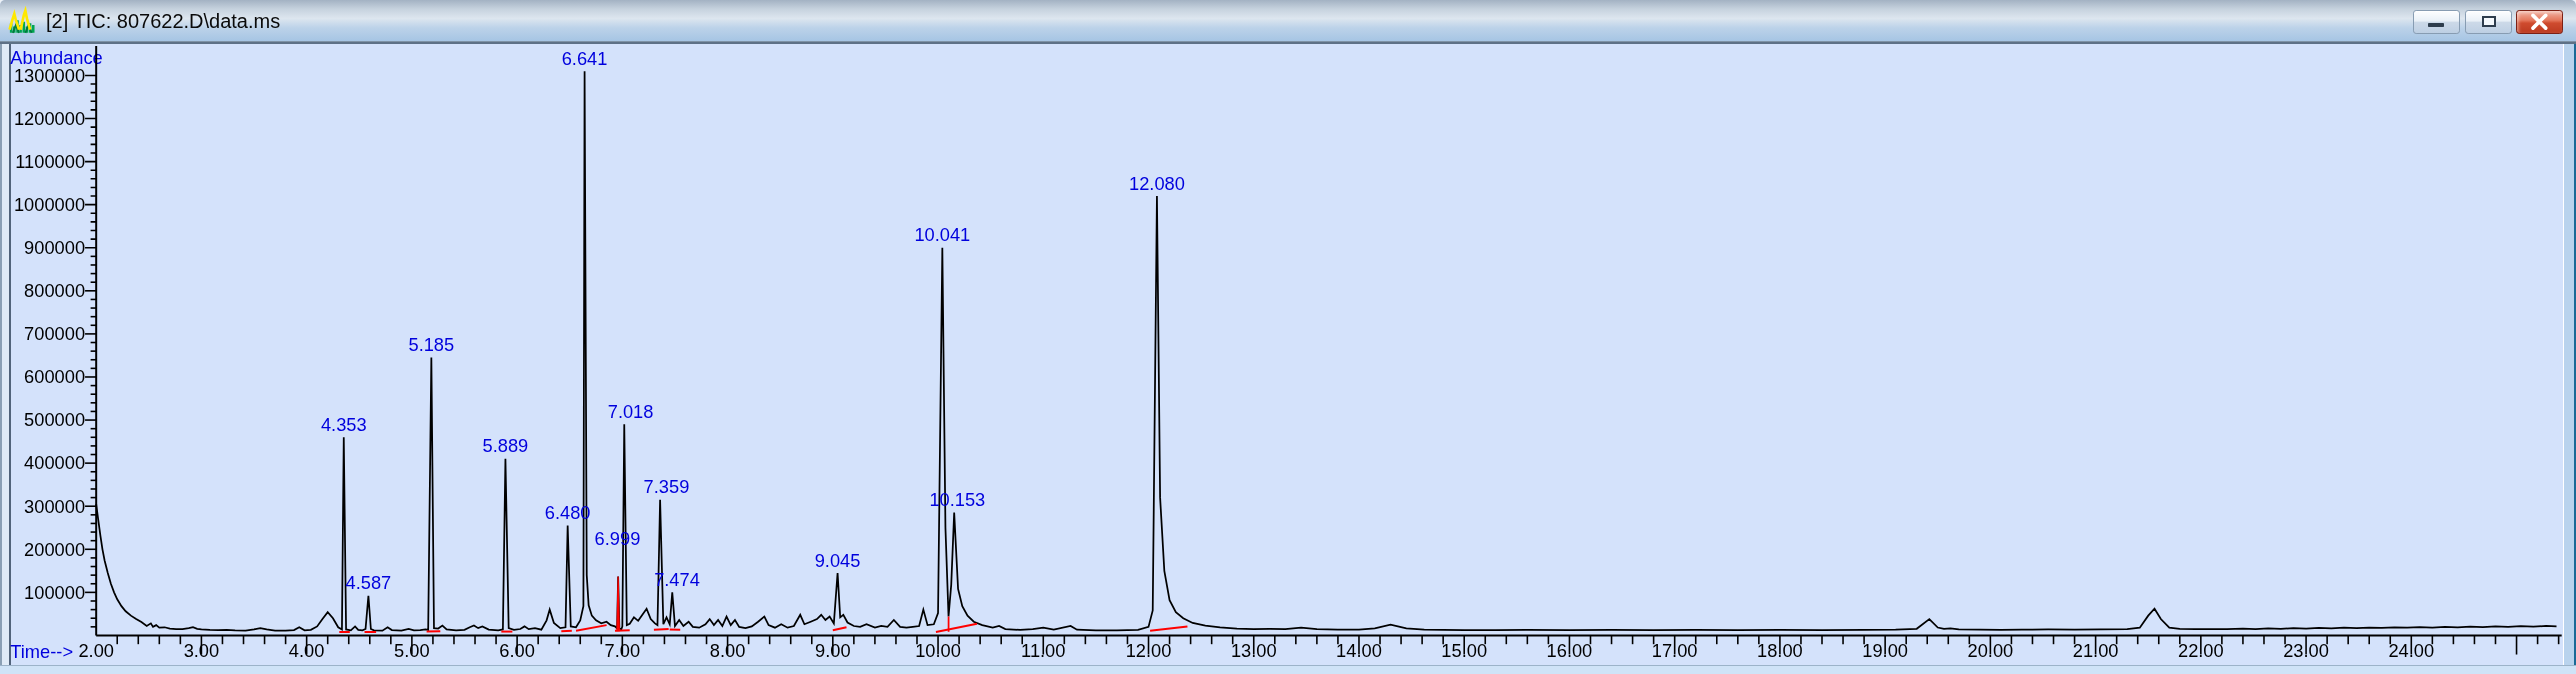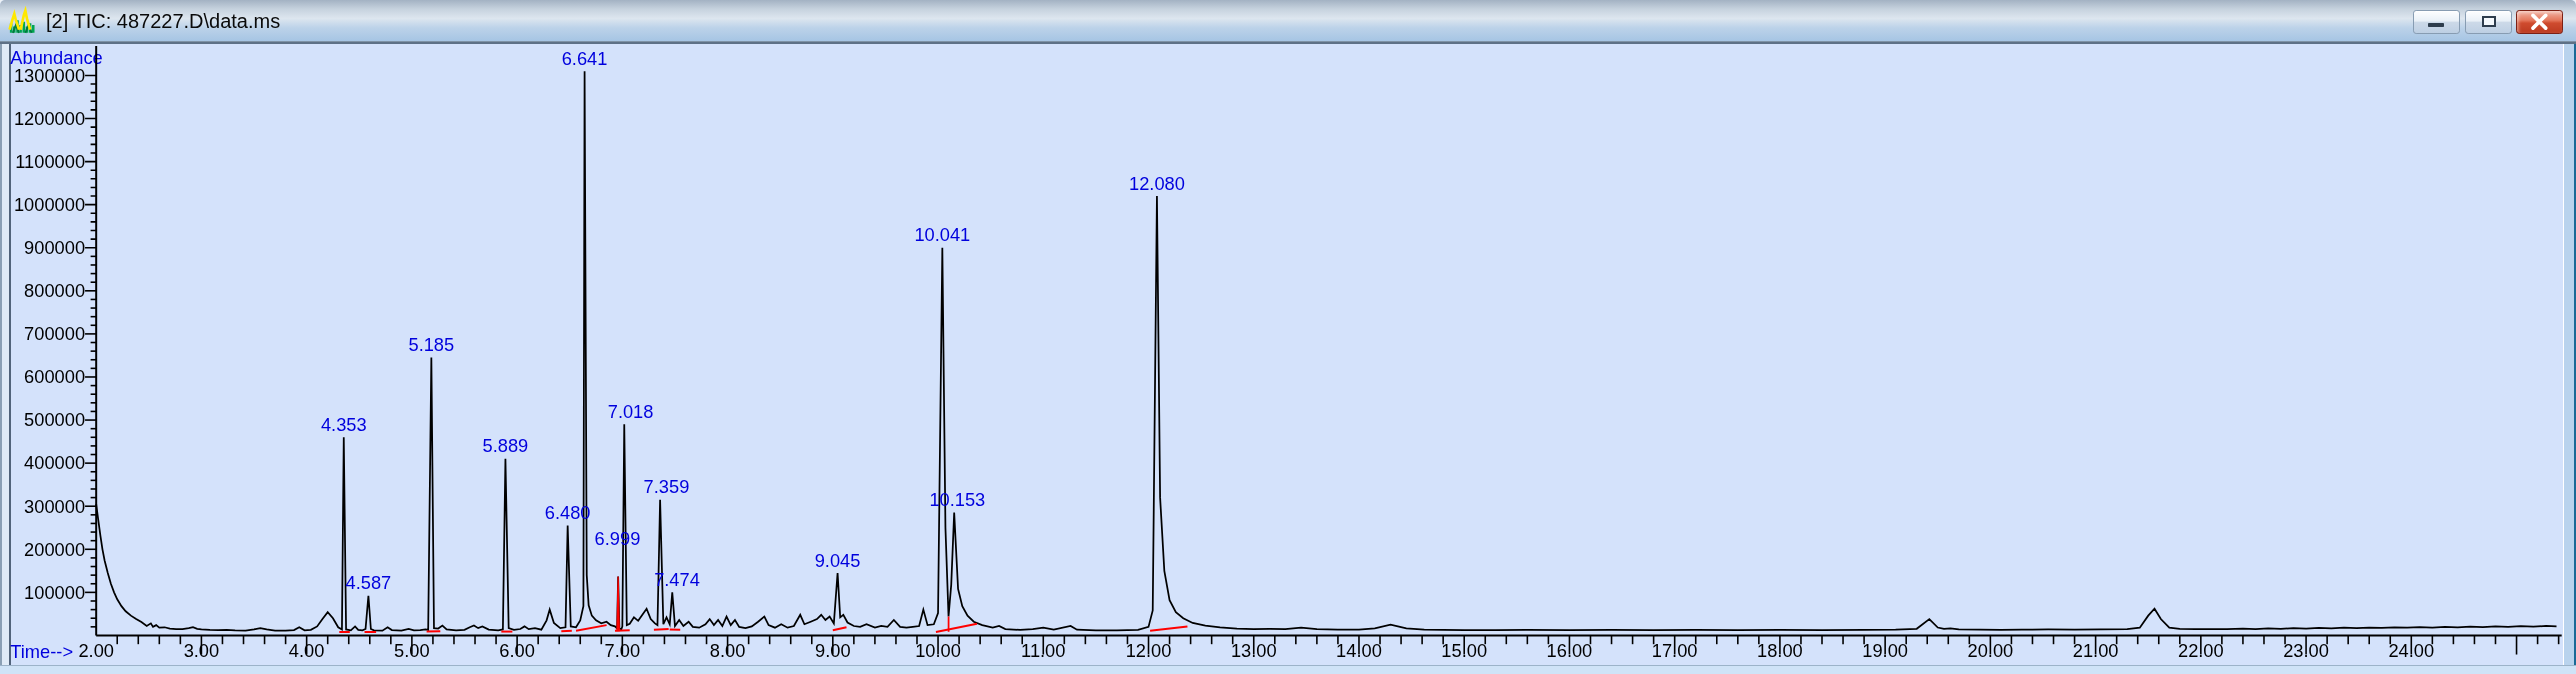--- a/index.html
+++ b/index.html
@@ -62,21 +62,21 @@
 <div id="window">
 
   <div id="titlebar">
     <span class="ticon">
       <svg viewBox="0 0 19 19" width="30" height="30">
         <path d="M2,17V11 M4,17V13 M6,17V9 M8,17V12 M10,17V10 M12,17V13 M14,17V11 M16,17V12" stroke="#00a651" stroke-width="1.6" fill="none"></path>
         <path d="M3,17 L5,12 L7,17 M11,17 L13,12 L15,17" stroke="#007a3d" stroke-width="1.2" fill="none"></path>
         <path d="M1,15 L3,8 L4,5 L5,9 L7,15 M8,15 L10,6 L11,3 L12,8 L14,15" stroke="#ffe800" stroke-width="1.7" fill="none"></path>
       </svg>
     </span>
-    <span class="ttext">[2] TIC: 487227.D\data.ms</span>
+    <span class="ttext">[2] TIC: 807622.D\data.ms</span>
     <div class="wbtns">
       <div class="wbtn min">
         <span class="glyph-min"></span>
       </div>
       <div class="wbtn max">
         <span class="glyph-max"></span>
       </div>
       <div class="wbtn close">
         <svg width="20.7" height="17.5" viewBox="0 0 26 22">
           <line x1="5" y1="3" x2="21" y2="19" stroke="#ffffff" stroke-width="4.5" stroke-linecap="round"></line>

